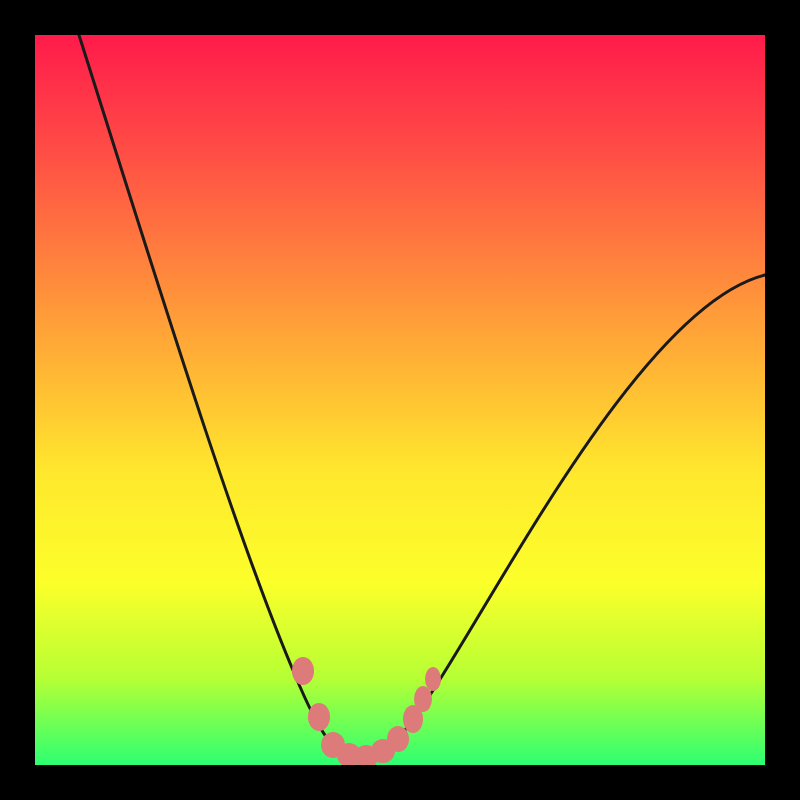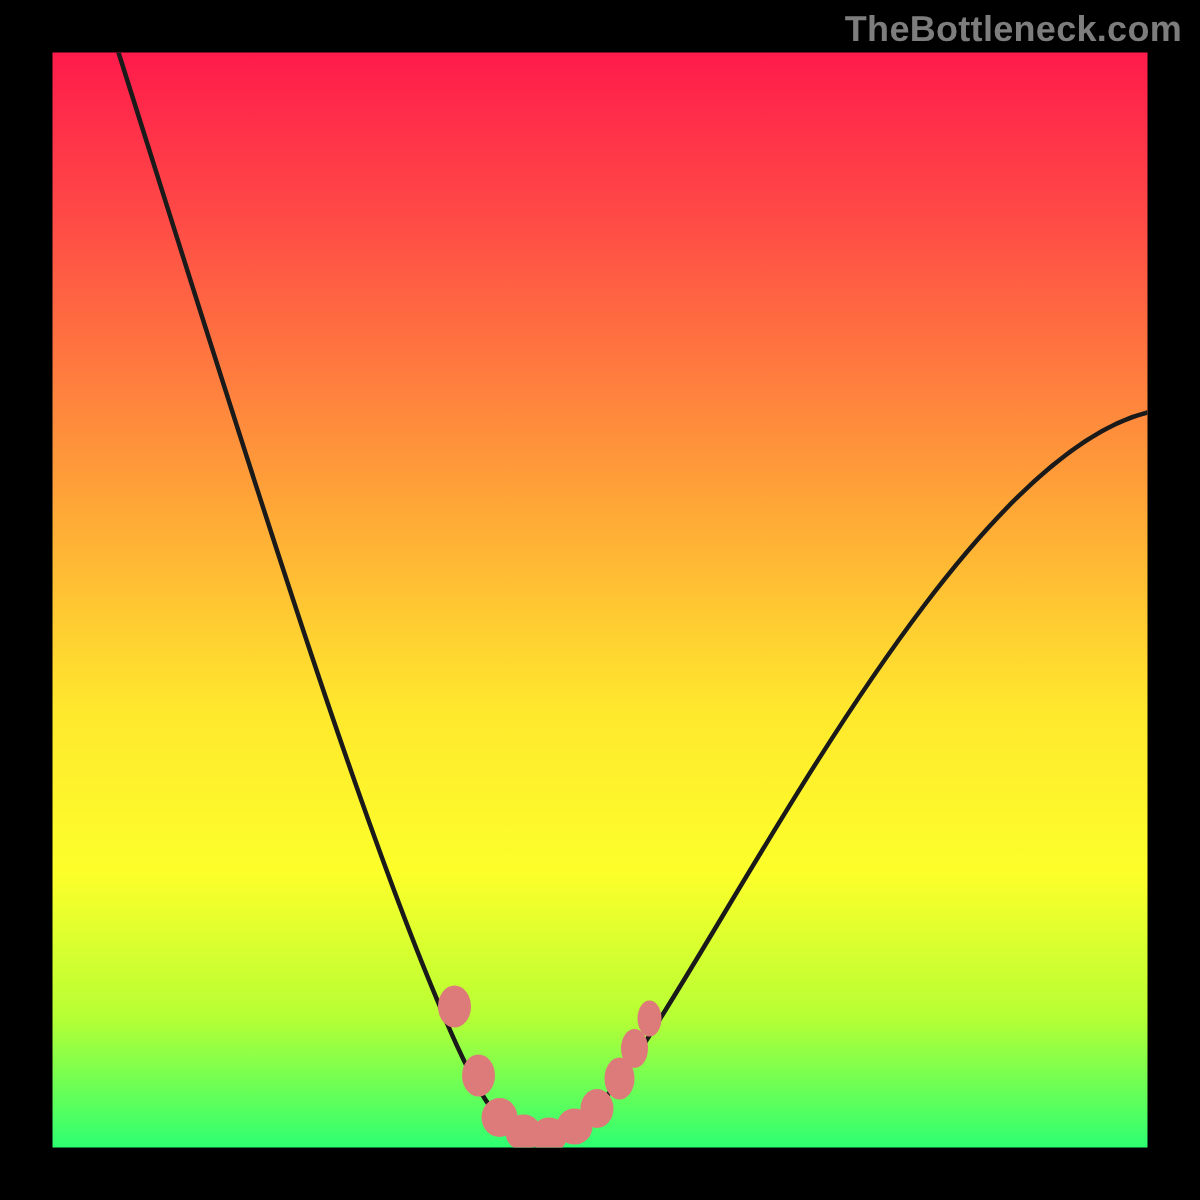--- a/index.html
+++ b/index.html
@@ -77,14 +77,13 @@
       <ellipse cx="314" cy="720" rx="12" ry="12"></ellipse>
       <ellipse cx="331" cy="722" rx="12" ry="12"></ellipse>
       <ellipse cx="348" cy="716" rx="12" ry="12"></ellipse>
       <ellipse cx="363" cy="704" rx="11" ry="13"></ellipse>
       <ellipse cx="378" cy="684" rx="10" ry="14"></ellipse>
       <ellipse cx="388" cy="664" rx="9" ry="13"></ellipse>
       <ellipse cx="398" cy="644" rx="8" ry="12"></ellipse>
     </g>
   </svg>
 
-  <div class="watermark">TheBottleneck.com</div>
 </div>
 
 </body></html>

